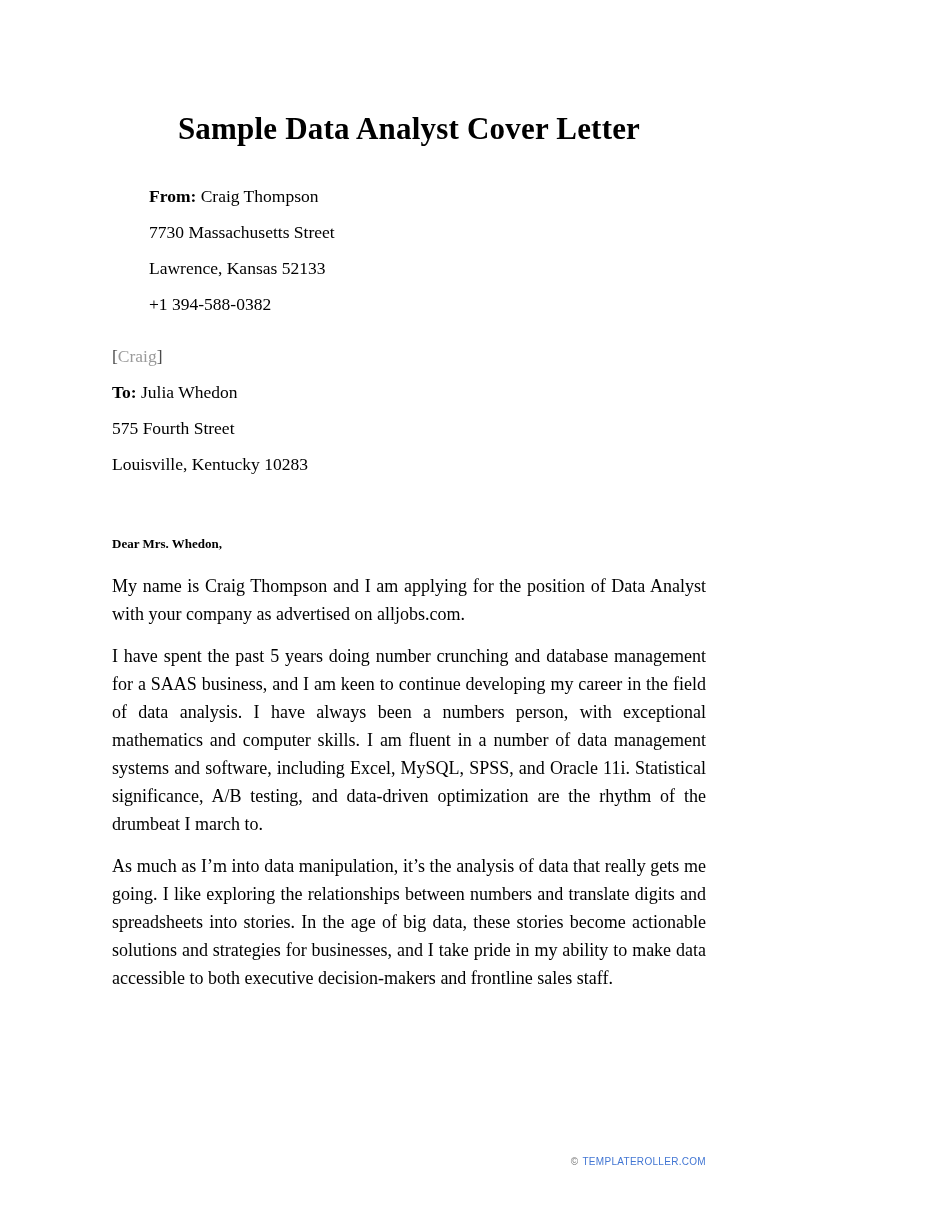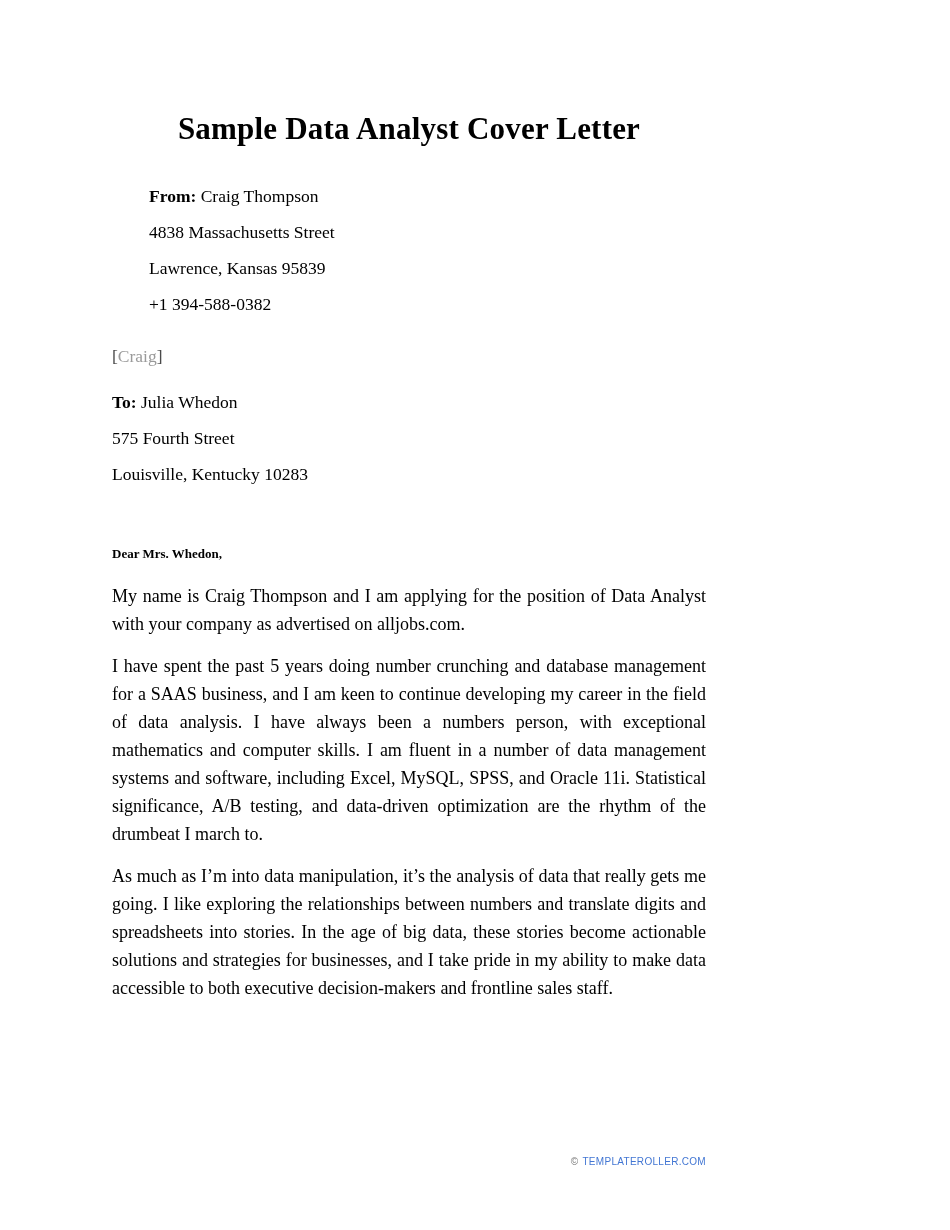--- a/index.html
+++ b/index.html
@@ -30,21 +30,21 @@
   }
   .address-block {
     font-size: 17.5px;
     line-height: 36px;
   }
   .sender-block {
     margin-top: 30px;
     margin-left: 37px;
   }
   .recipient-block {
-    margin-top: 10px;
+    margin-top: 0;
   }
   .bold {
     font-weight: bold;
   }
   .date-line {
     margin-top: 16px;
     font-size: 17.5px;
     line-height: 36px;
   }
   .date-bracket {
@@ -92,22 +92,22 @@
 <div class="page">
   <div class="content">
 
     <h1 class="doc-title">Sample Data Analyst Cover Letter</h1>
 
     <div class="address-block sender-block">
       <div class="address-line">
         <span class="bold">From:</span>
         <span>Craig Thompson</span>
       </div>
-      <div class="address-line">4838 Massachusetts Street</div>
-      <div class="address-line">Lawrence, Kansas 95839</div>
+      <div class="address-line">7730 Massachusetts Street</div>
+      <div class="address-line">Lawrence, Kansas 52133</div>
       <div class="address-line">+1 394-588-0382</div>
     </div>
 
     <div class="date-line"><span class="date-bracket">[</span><span class="date-text">Craig</span><span class="date-bracket">]</span></div>
 
     <div class="address-block recipient-block">
       <div class="address-line">
         <span class="bold">To:</span>
         <span>Julia Whedon</span>
       </div>

